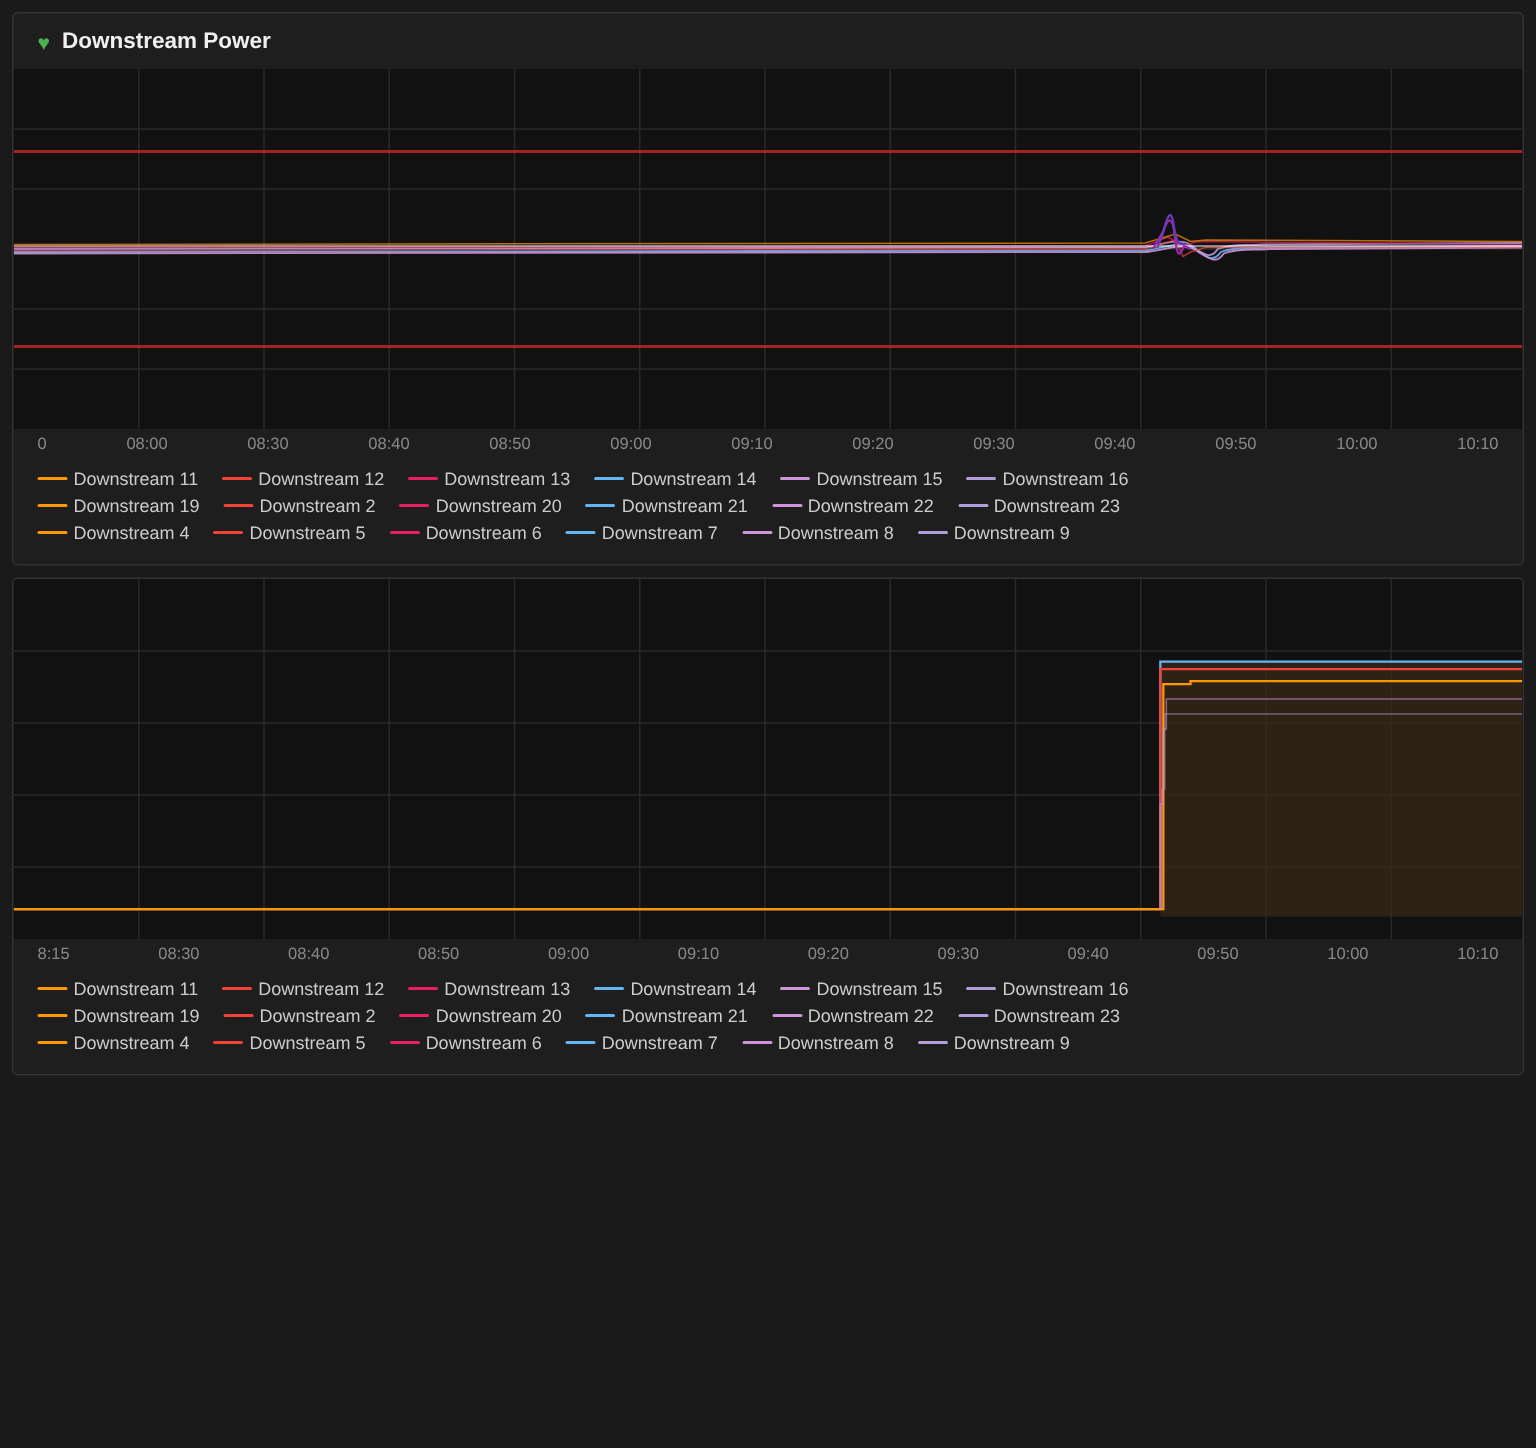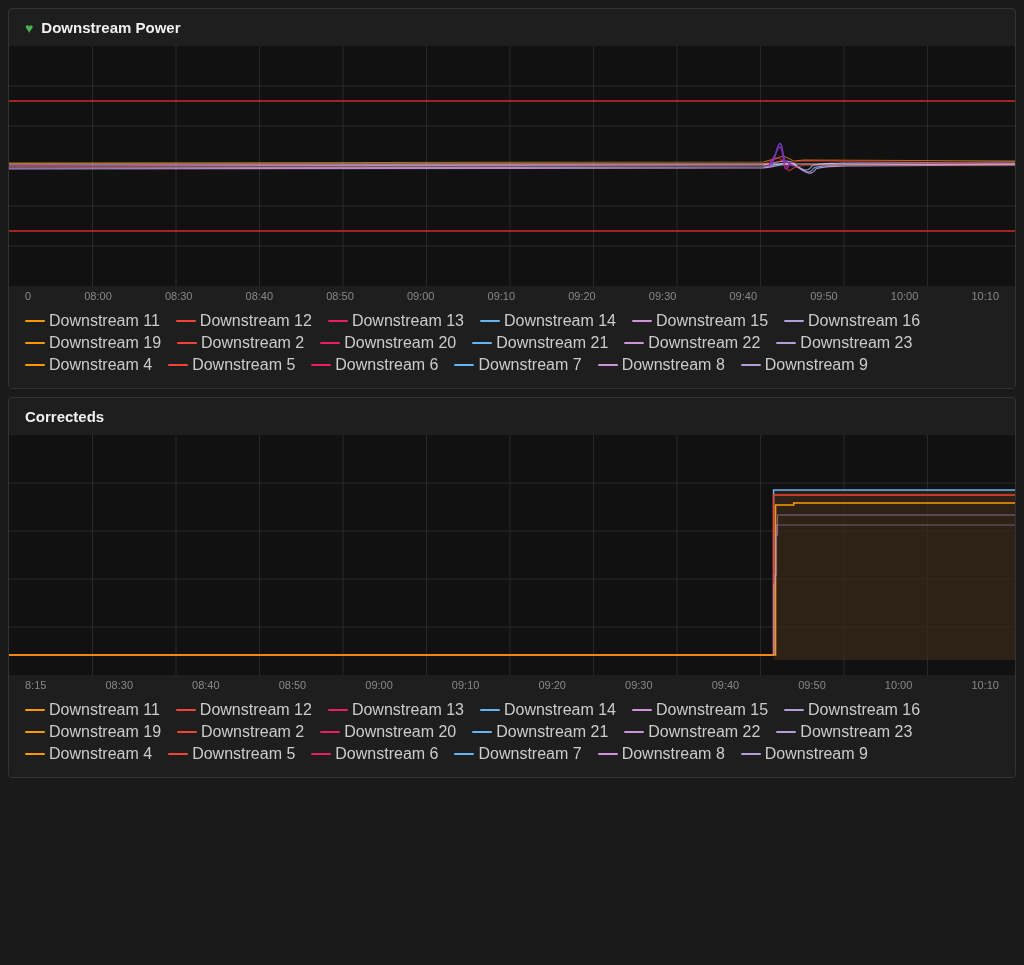--- a/index.html
+++ b/index.html
@@ -66,21 +66,21 @@
       flex-wrap: nowrap;
       gap: 0;
       margin-bottom: 4px;
     }
     .legend-item {
       display: flex;
       align-items: center;
       gap: 4px;
       margin-right: 16px;
       white-space: nowrap;
-      font-size: 16px;
+      font-size: 12px;
       color: #ccc;
     }
     .legend-line {
       display: inline-block;
       width: 20px;
       height: 2px;
       border-radius: 1px;
     }
   </style>
 </head>
@@ -228,23 +228,20 @@
       </div>
       <div class="legend-item">
         <span class="legend-line" style="background:#b39ddb"></span>
         <span>Downstream 9</span>
       </div>
     </div>
   </div>
 </div>
 
 <div class="panel">
-  <div class="panel-title">
-    <span>Correcteds</span>
-  </div>
 
   <div class="chart-container">
     <svg class="chart-svg" viewBox="0 0 1000 240" preserveAspectRatio="none">
       <rect width="1000" height="240" fill="#111"></rect>
 
       <line x1="83" y1="0" x2="83" y2="240" stroke="#2a2a2a" stroke-width="1"></line>
       <line x1="166" y1="0" x2="166" y2="240" stroke="#2a2a2a" stroke-width="1"></line>
       <line x1="249" y1="0" x2="249" y2="240" stroke="#2a2a2a" stroke-width="1"></line>
       <line x1="332" y1="0" x2="332" y2="240" stroke="#2a2a2a" stroke-width="1"></line>
       <line x1="415" y1="0" x2="415" y2="240" stroke="#2a2a2a" stroke-width="1"></line>

